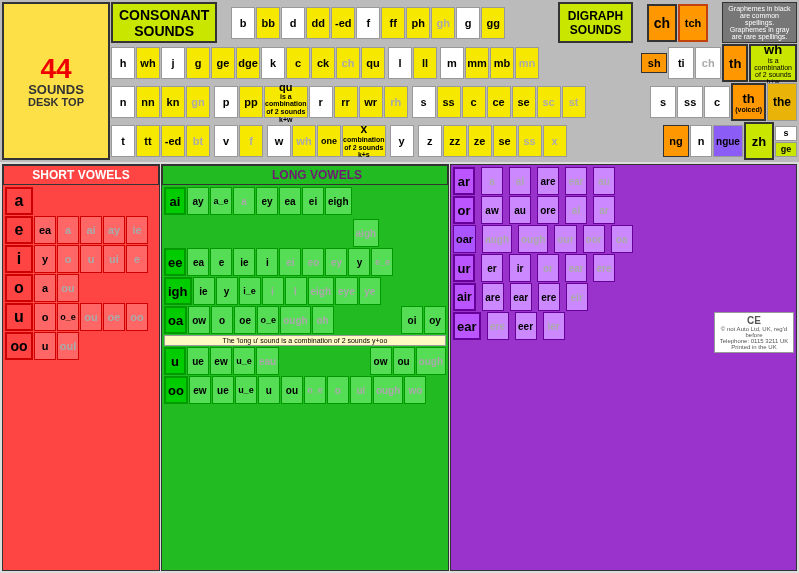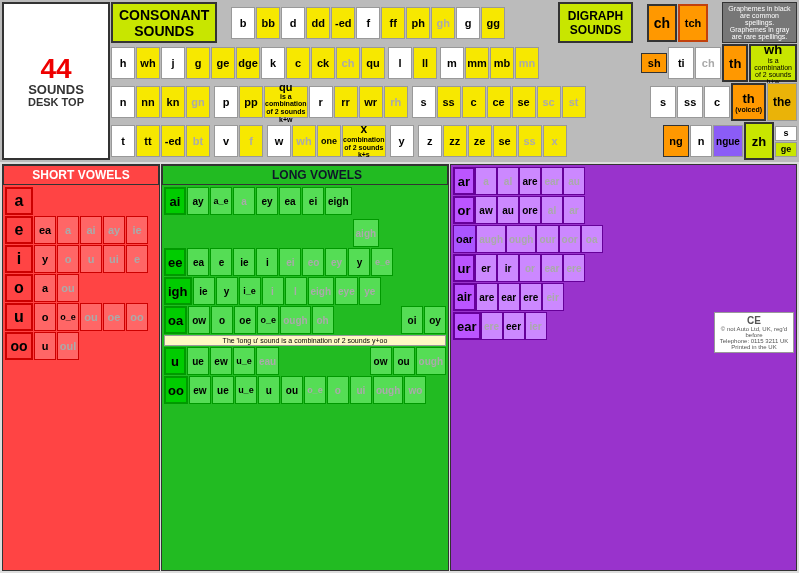--- a/index.html
+++ b/index.html
@@ -11,21 +11,21 @@
       overflow: hidden;
       font-size: 11px;
     }
     .main-wrapper {
       width: 799px;
       height: 573px;
       display: flex;
       flex-direction: column;
     }
     .logo-box {
-      background: #ffffff;
+      background: #fde047;
       border: 2px solid #333;
       padding: 3px 5px;
       text-align: center;
       min-width: 108px;
       display: flex;
       flex-direction: column;
       justify-content: center;
     }
     .logo-44 {
       font-size: 28px;
@@ -133,21 +133,21 @@
       font-size: 11px;
       font-weight: 700;
       color: #000;
     }
     .sv-main {
       background: #ff4444;
       border: 2px solid #cc0000;
       font-size: 14px;
       font-weight: 900;
     }
-    .long-title { background: #22bb22; color: #0f172a; padding-left: 26px; }
+    .long-title { background: #22bb22; color: #701a75; padding-left: 26px; }
     .lv-cell {
       background: #55dd55;
       border: 1px solid #009900;
       min-width: 22px;
       height: 28px;
       display: flex;
       align-items: center;
       justify-content: center;
       font-size: 10px;
       font-weight: 700;
@@ -175,21 +175,21 @@
       padding: 1px 2px;
     }
     .rv-main {
       background: #aa55ff;
       border: 2px solid #660099;
       font-size: 13px;
       font-weight: 900;
     }
     .rv-row {
       display: flex;
-      gap: 0;
+      gap: 6px;
     }
     .wh-box {
       background: #c8e600;
       border: 2px solid #333;
       padding: 3px;
       font-size: 13px;
       font-weight: 900;
       text-align: center;
       min-width: 30px;
       height: 38px;

